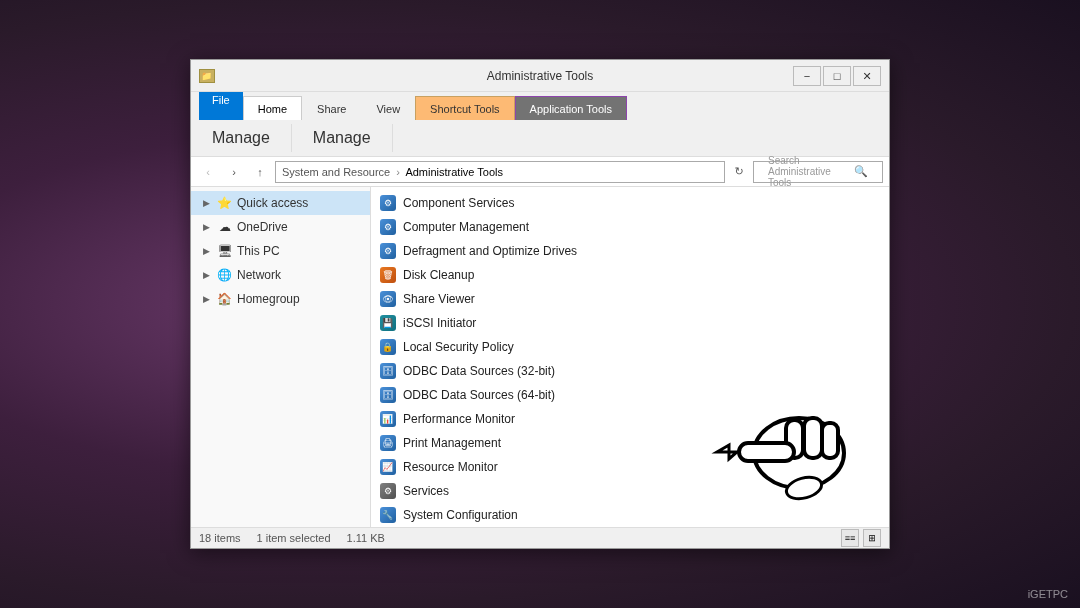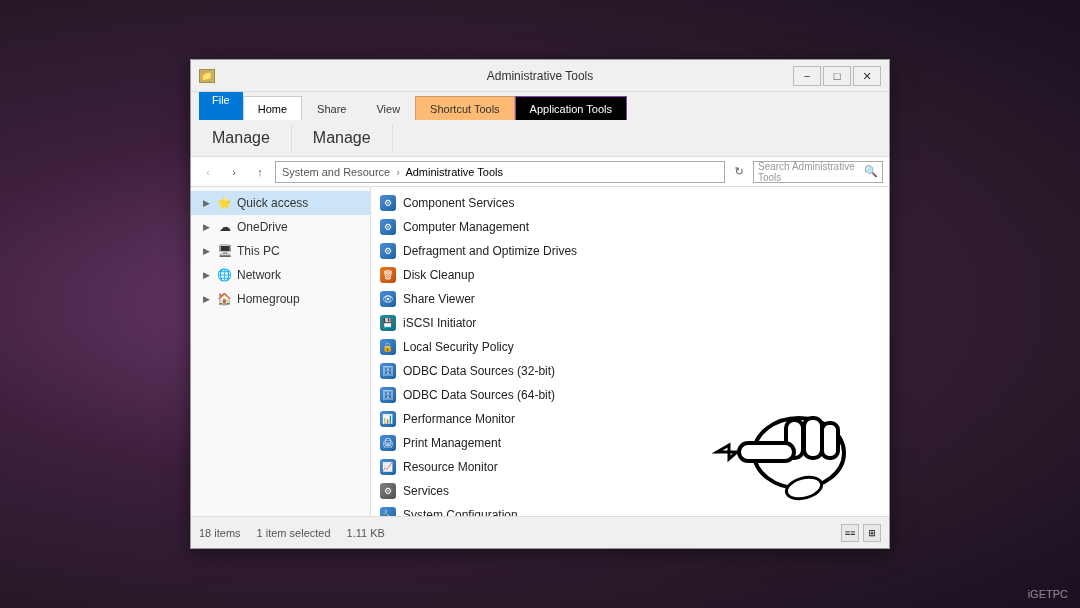--- a/index.html
+++ b/index.html
@@ -110,21 +110,21 @@
       background: #0078d7;
       color: #fff;
       border-color: #0078d7;
       padding: 20px 12px;
     }
     .ribbon-tab.shortcut-tools {
       background: #fdba74;
       border-color: #c8a060;
     }
     .ribbon-tab.app-tools {
-      background: #000000;
+      background: #737373;
       color: #fff;
       border-color: #8e44ad;
     }
     .manage-btn {
       background: #f0f0f0;
       border: 1px solid transparent;
       padding: 4px 12px;
       font-size: 16px;
       cursor: pointer;
       text-align: center;
@@ -183,21 +183,21 @@
       font-size: 11px;
       color: #555;
       cursor: pointer;
     }
     .search-box {
       border: 1px solid #aaa;
       height: 22px;
       width: 130px;
       display: flex;
       align-items: center;
-      padding: 0 4px;
+      padding: 0 14px;
       font-size: 11px;
       color: #999;
       background: #fff;
     }
     
     .main-area {
       display: flex;
       flex: 1;
       overflow: hidden;
     }
@@ -275,21 +275,21 @@
       font-size:9px;color:#fff;
     }
     .icon-gray {
       background: linear-gradient(135deg, #808080 0%, #505050 100%);
       width: 16px;height:16px;border-radius:3px;
       display:flex;align-items:center;justify-content:center;
       font-size:9px;color:#fff;
     }
     
     .status-bar {
-      height: 32px;
+      height: 21px;
       background: #f0f0f0;
       border-top: 1px solid #ddd;
       display: flex;
       align-items: center;
       padding: 0 8px;
       font-size: 11px;
       color: #555;
       gap: 16px;
     }
     .status-right {

